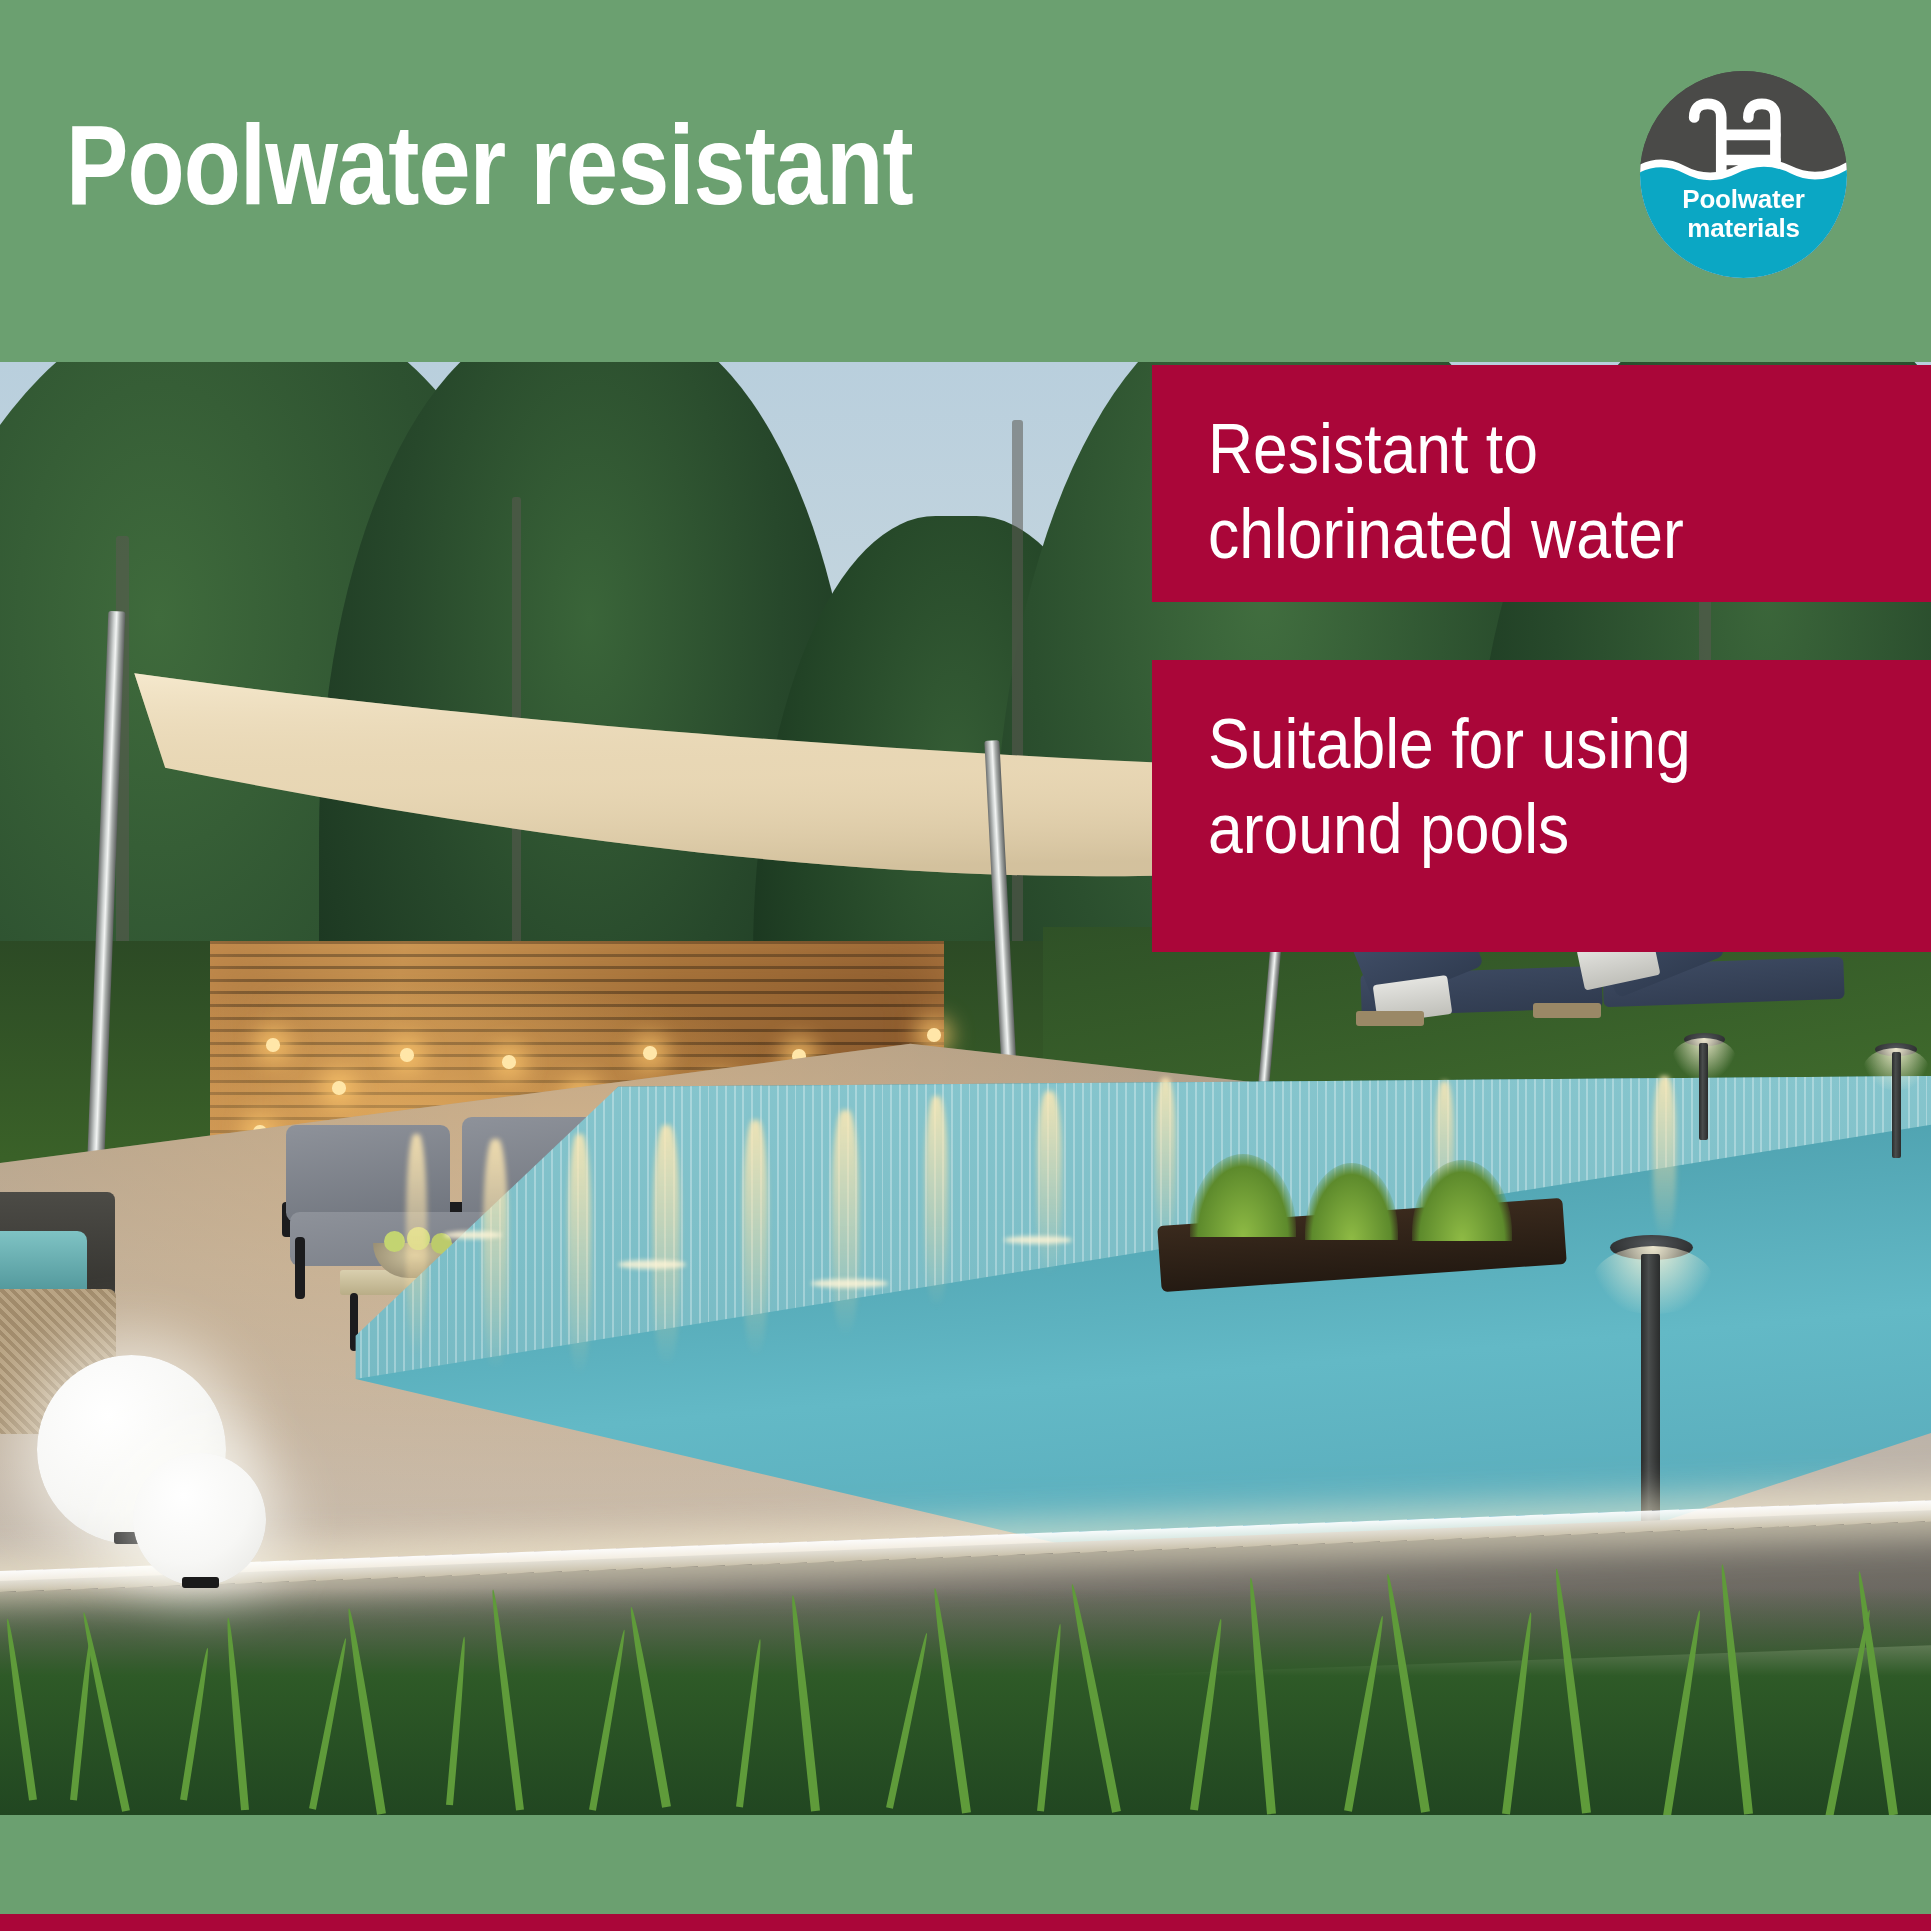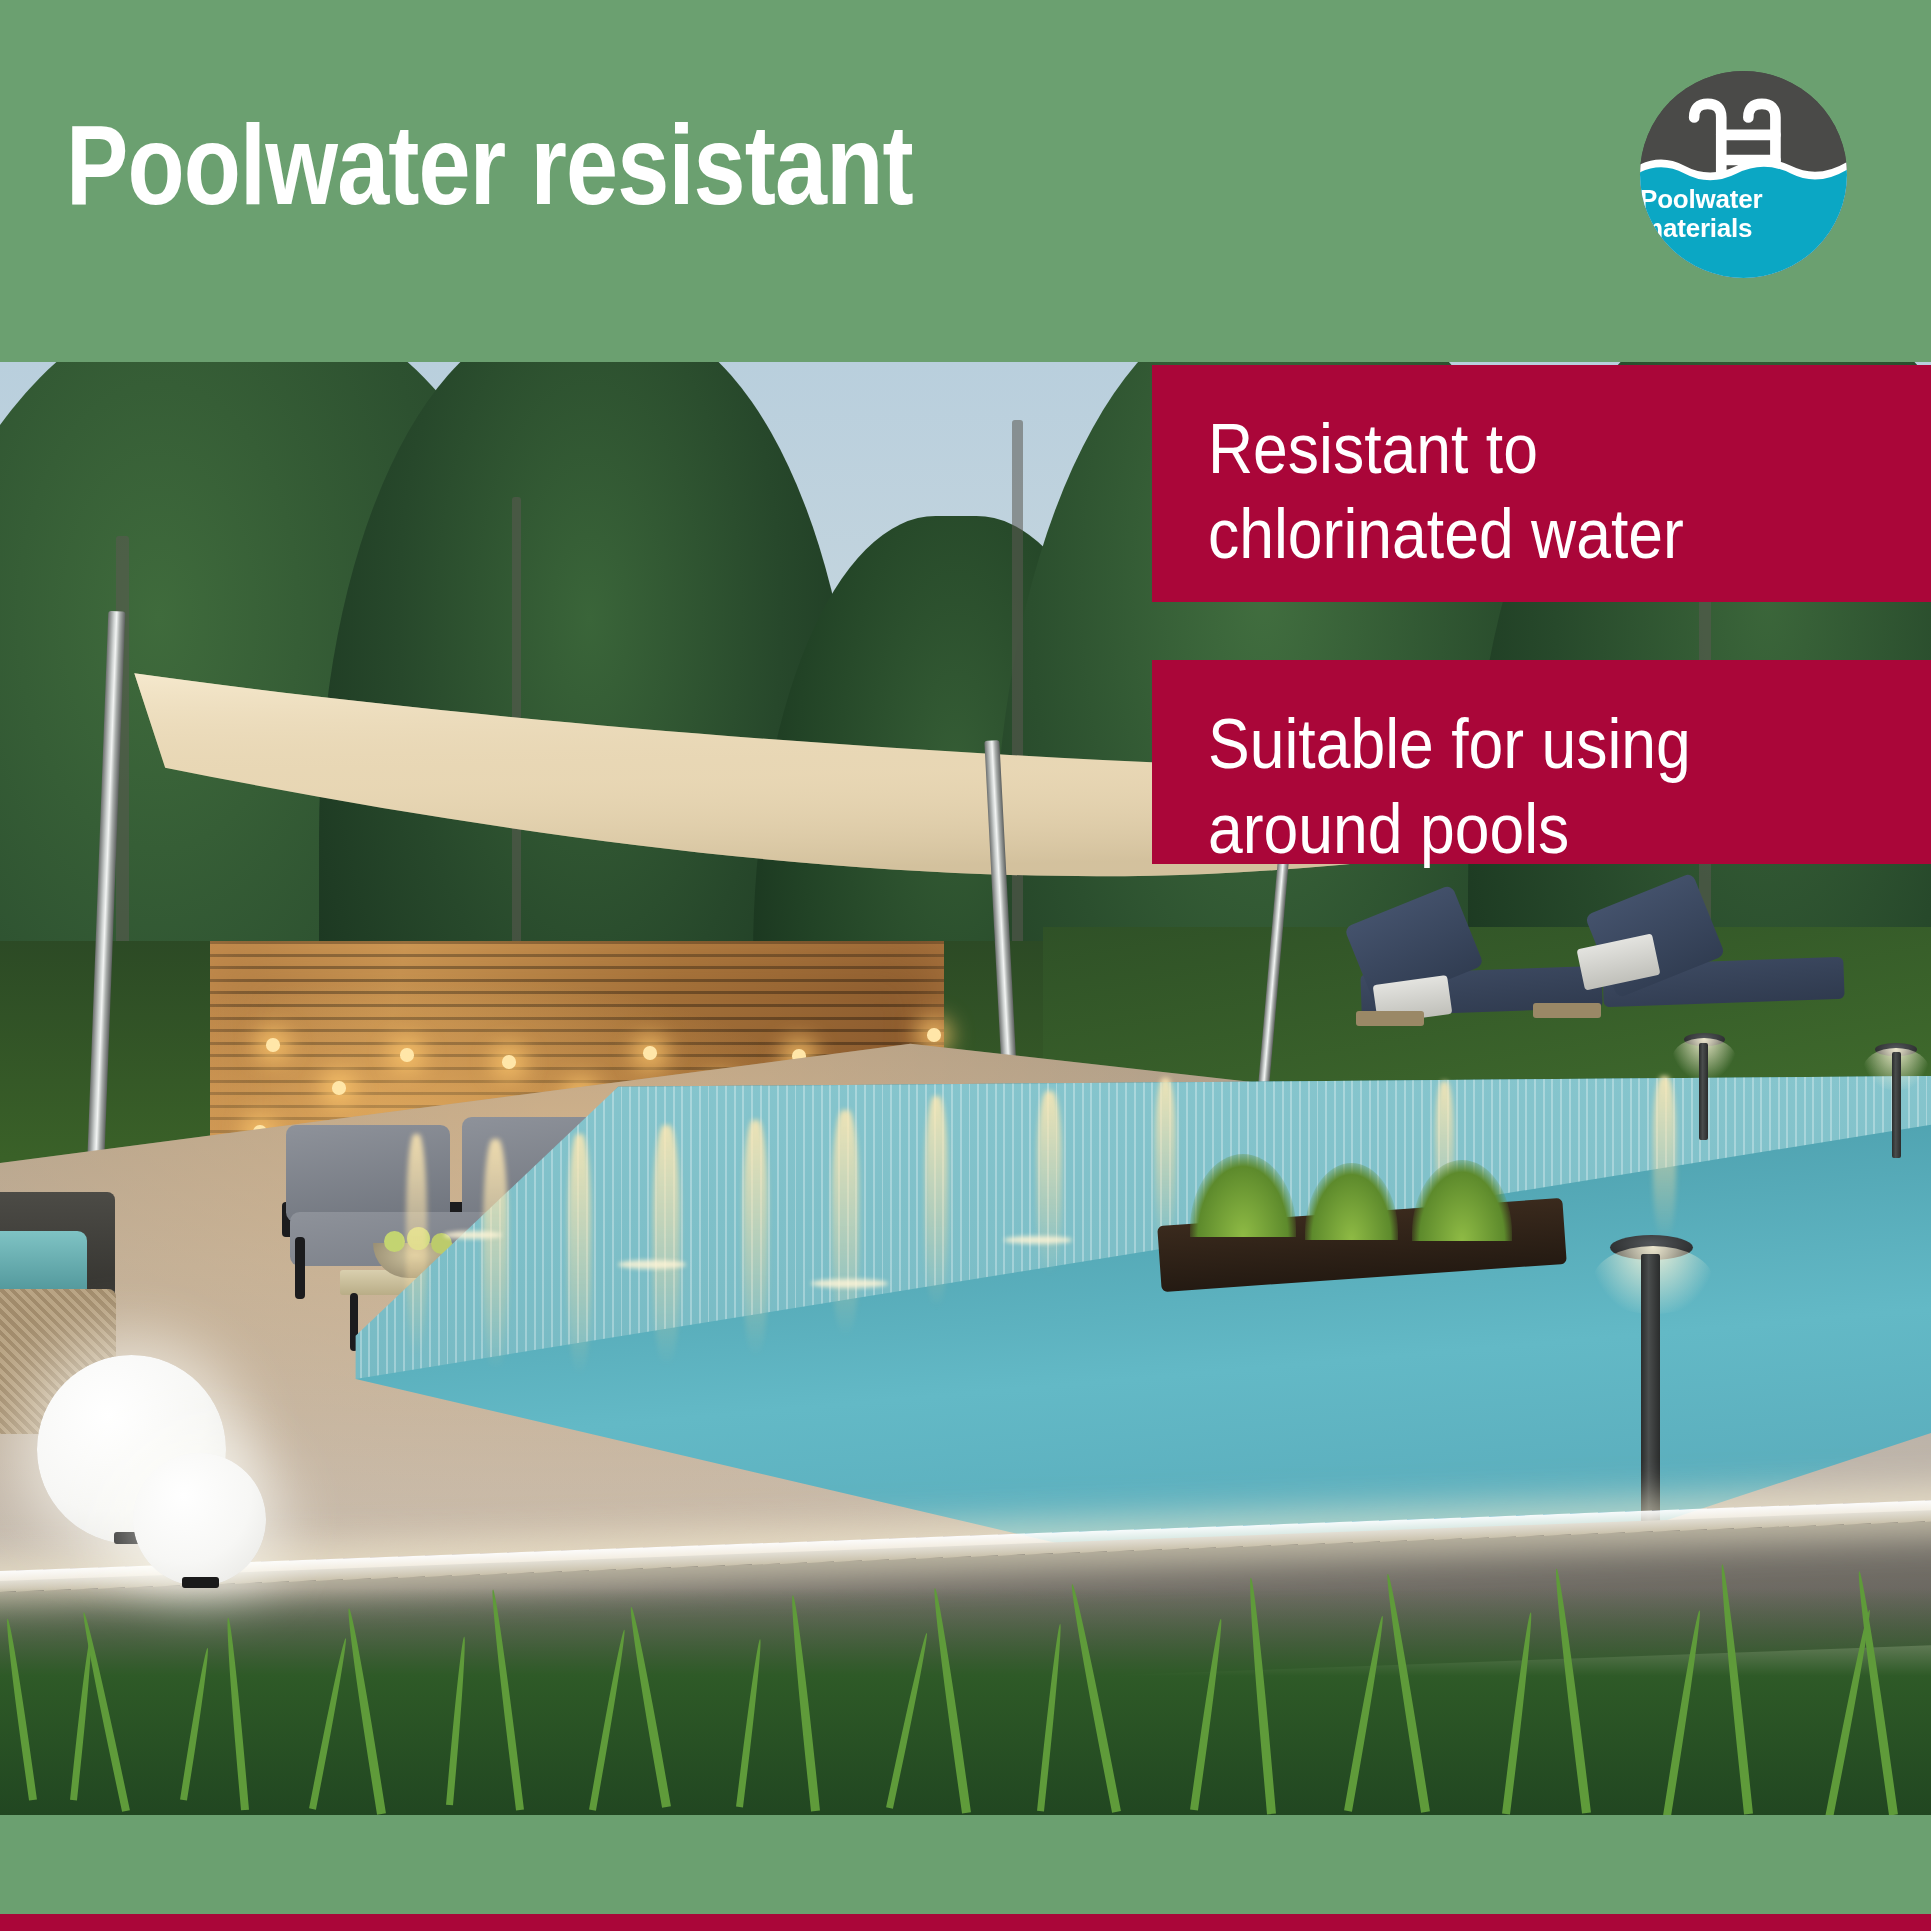--- a/index.html
+++ b/index.html
@@ -49,20 +49,21 @@
     border-radius: 50%;
     overflow: hidden;
     background: #4a4a48;
   }
   .badge svg { display: block; }
   .badge-label {
     position: absolute;
     left: 0;
     top: 114px;
     width: 207px;
+    text-align: center;
     color: #ffffff;
     font-family: "Liberation Sans Narrow", "Liberation Sans", sans-serif;
     font-weight: bold;
     font-size: 26px;
     line-height: 29px;
     letter-spacing: -0.2px;
   }
 
   
   .photo {
@@ -264,21 +265,21 @@
     color: #ffffff;
     font-family: "Liberation Sans Narrow", "Liberation Sans", sans-serif;
     font-size: 71px;
     line-height: 85px;
     font-weight: normal;
     transform: scaleX(0.88);
     transform-origin: left top;
     white-space: pre-line;
   }
   #callout-1 { top: 365px;  height: 237px; }
-  #callout-2 { top: 660px;  height: 204px; }
+  #callout-2 { top: 660px;  height: 292px; }
   #callout-3 { top: 966px; height: 235px; }
 
   
   .footer-green {
     position: absolute;
     left: 0; top: 1815px;
     width: 1931px; height: 98px;
     background: #6ba070;
   }
   .footer-red {

